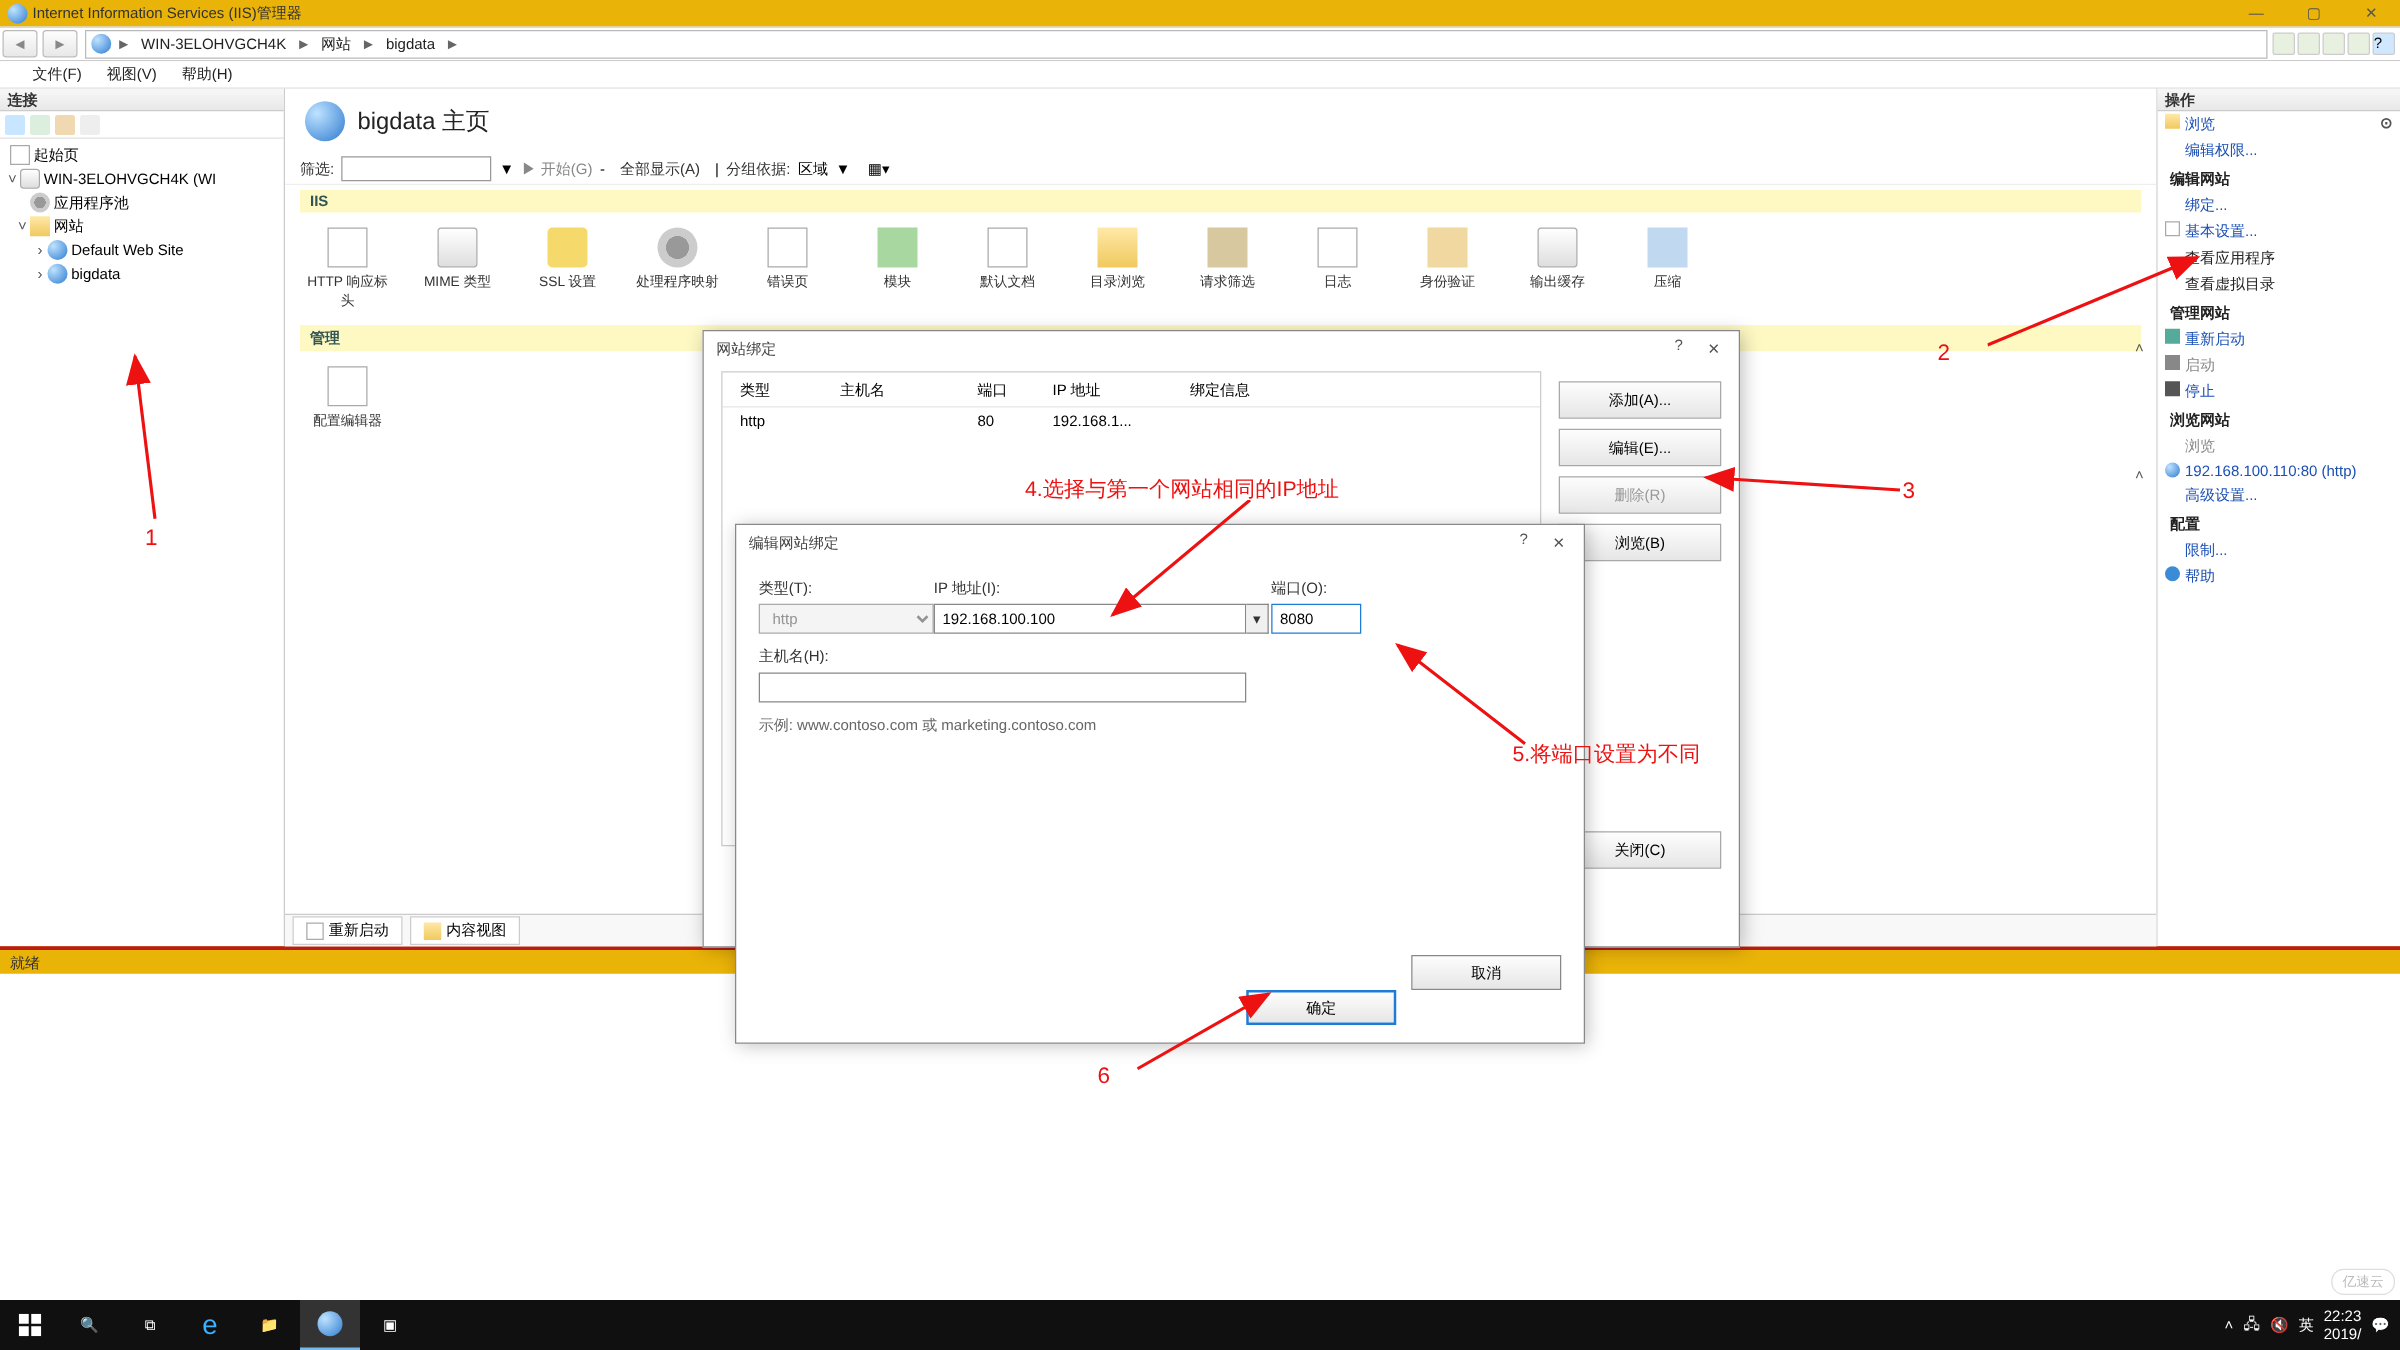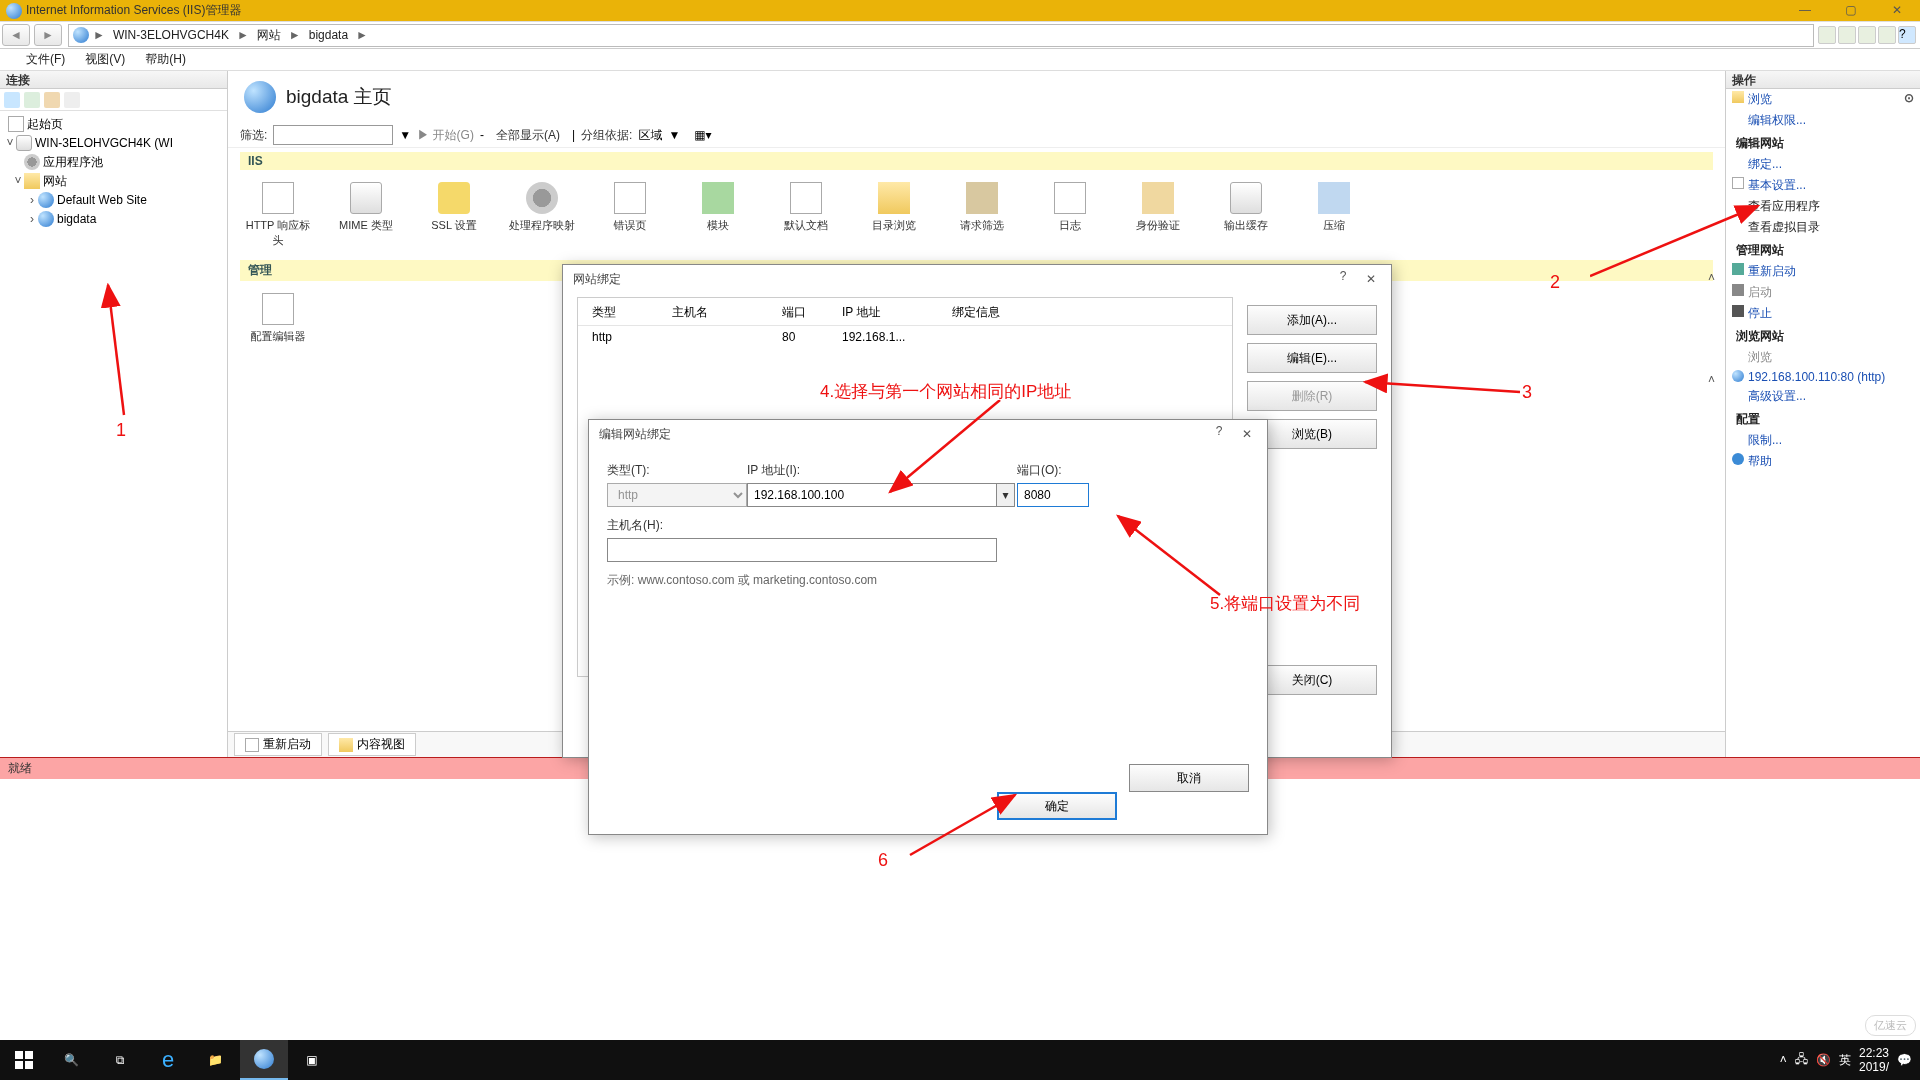--- a/index.html
+++ b/index.html
@@ -43,21 +43,21 @@
 .midbottom { position: absolute; bottom: 0; left: 0; right: 0; height: 26px; border-top: 1px solid #ccc; display: flex; align-items: center; background: #f8f8f8; }
 .midbottom .tab { padding: 2px 10px; border: 1px solid #ccc; margin-left: 6px; background: #fff; font-size: 12px; display: flex; align-items: center; gap: 4px; }
 .rightpane { width: 195px; border-left: 1px solid #ccc; display: flex; flex-direction: column; }
 .rightpane .secthead { font-weight: bold; padding: 4px 10px 2px; font-size: 12px; color: #222; }
 .rightpane .link { color: #1a4fb3; padding: 2px 10px 2px 22px; font-size: 12px; position: relative; }
 .rightpane .link .li { position: absolute; left: 6px; top: 2px; width: 12px; height: 12px; }
 .rightpane .linkplain { color: #222; padding: 2px 10px 2px 22px; font-size: 12px; }
 .collapse { position: absolute; right: 6px; top: 2px; color: #555; }
 .scroll-left { position: absolute; bottom: 0; left: 0; right: 0; height: 16px; background: #f0f0f0; border-top: 1px solid #ddd; }
 .rightpanewrap { position: relative; flex: 1; }
-.statusbar { height: 22px; border-top: 1px solid #b91c1c; padding: 2px 8px; font-size: 12px; color: #333; background: #fca5a5; }
+.statusbar { height: 22px; border-top: 3px solid #b91c1c; padding: 2px 8px; font-size: 12px; color: #333; background: #eab308; }
 
 .dlg { position: absolute; background: #fff; border: 1px solid #888; box-shadow: 2px 2px 14px rgba(0,0,0,0.25); display: flex; flex-direction: column; }
 .dlg .dlgtitle { height: 28px; display: flex; align-items: center; padding: 0 10px; font-size: 12px; color: #444; position: relative; }
 .dlg .dlgtitle .dclose { position: absolute; right: 6px; top: 4px; width: 28px; height: 20px; text-align: center; line-height: 20px; color: #555; }
 .dlg .dlgtitle .dhelp { position: absolute; right: 36px; top: 4px; width: 24px; text-align: center; color: #555; }
 .binddlg { left: 562px; top: 264px; width: 830px; height: 494px; }
 .binddlg .tablehead { display: flex; padding: 6px 14px 4px; font-size: 12px; border-bottom: 1px solid #e5e5e5; }
 .binddlg .tablehead div, .binddlg .tablerow div { font-size: 12px; }
 .binddlg .tablerow { display: flex; padding: 4px 14px; font-size: 12px; }
 .binddlg .btncol { position: absolute; right: 14px; top: 40px; display: flex; flex-direction: column; gap: 8px; }

